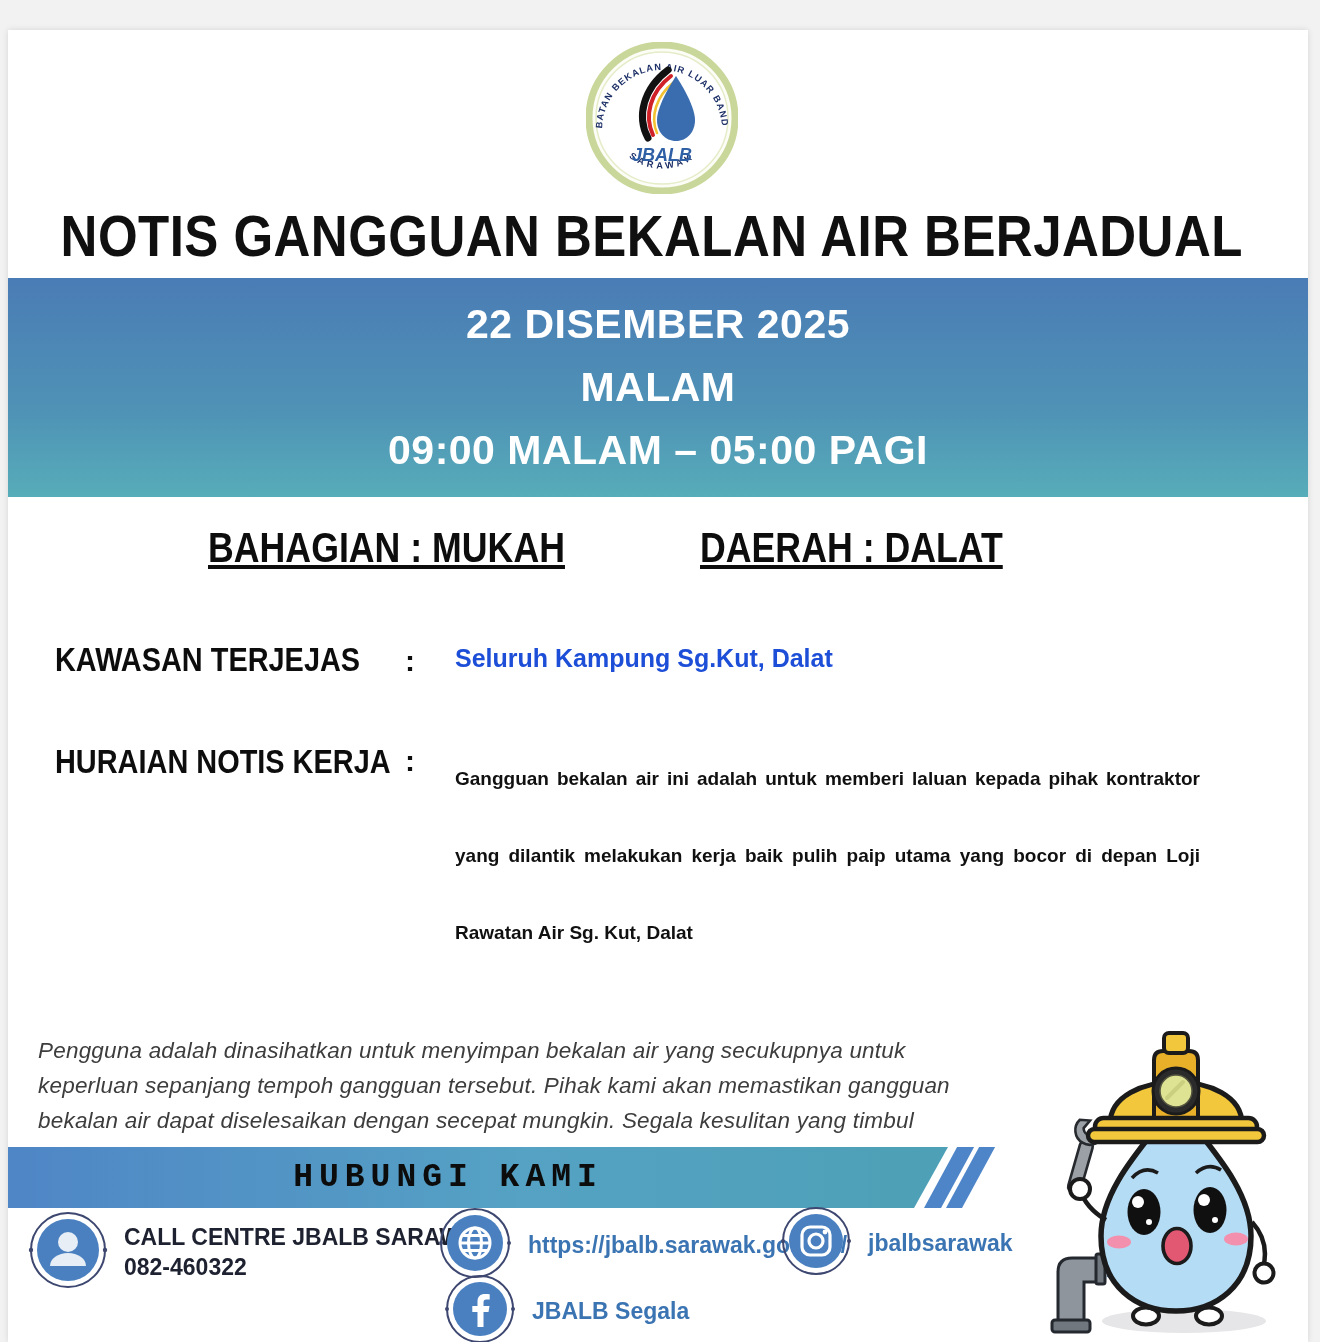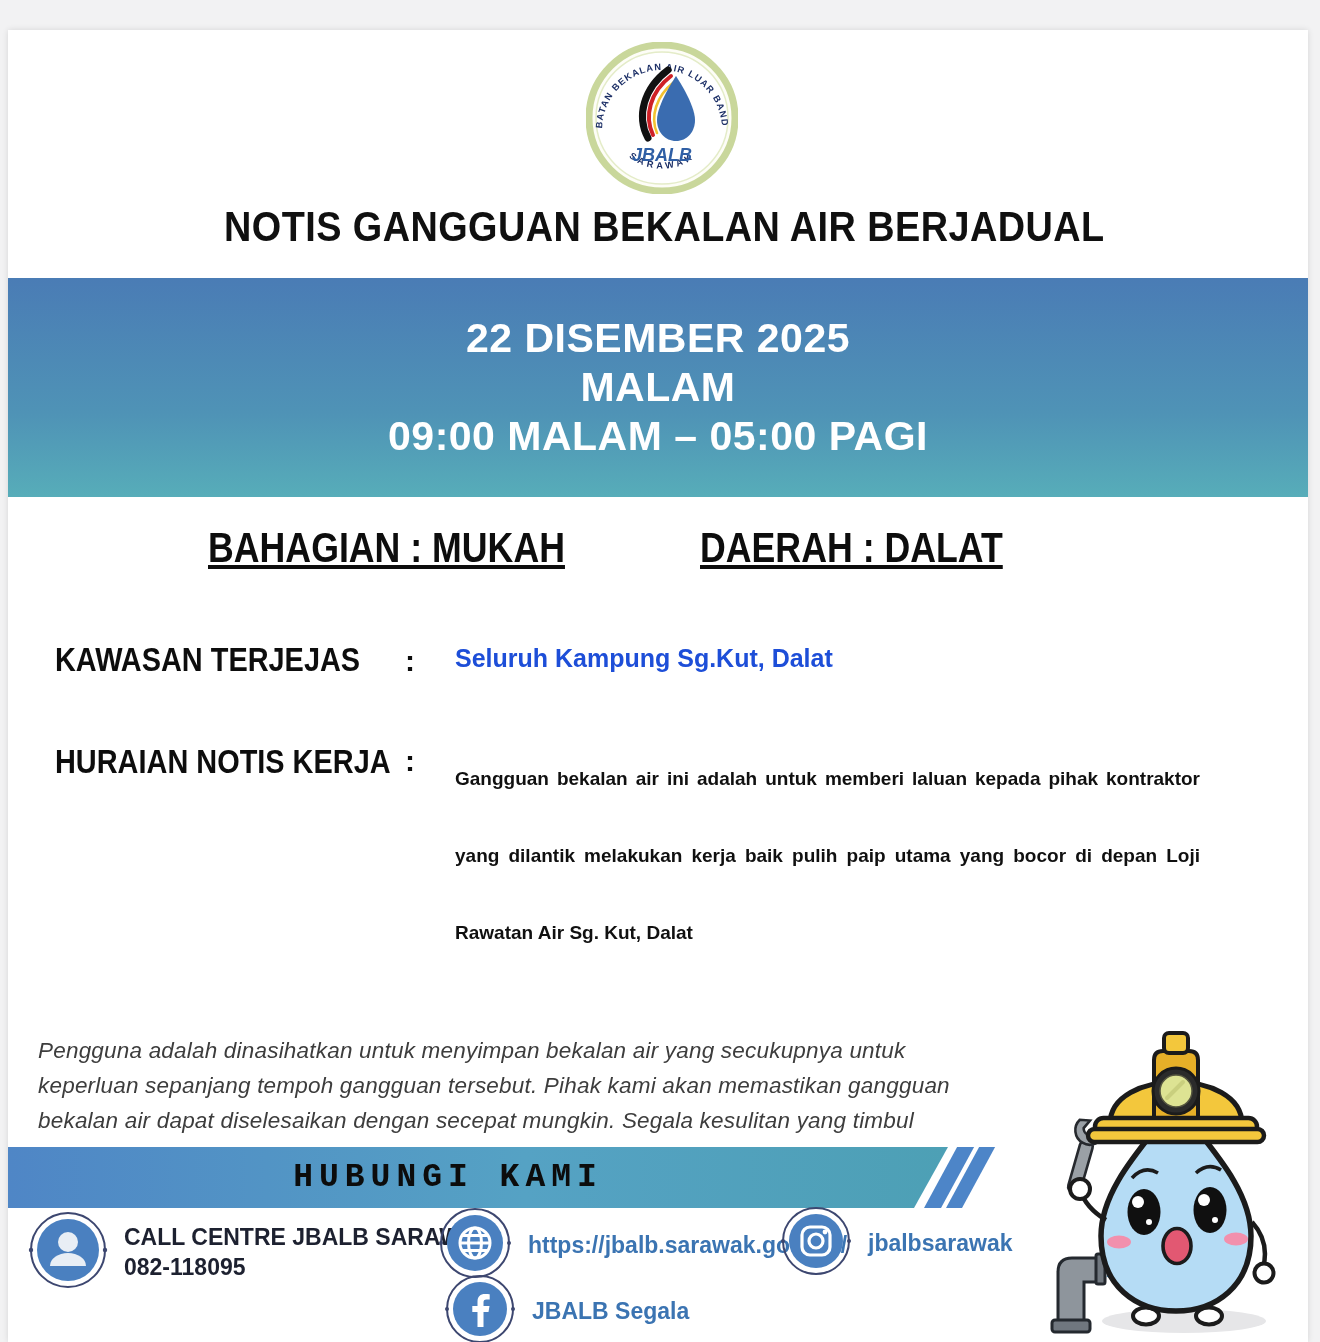--- a/index.html
+++ b/index.html
@@ -12,30 +12,30 @@
   .card{
     position:absolute;left:8px;top:30px;width:1300px;height:1312px;
     background:#ffffff;box-shadow:0 0 6px rgba(0,0,0,.12);
   }
   .abs{position:absolute;}
 
   
   .logo-wrap{left:578px;top:12px;width:152px;height:152px;}
   .poster-title{
     left:0;top:172px;width:1288px;display:flex;justify-content:center;
-    font-size:43px;font-weight:bold;color:#101010;white-space:nowrap;padding-left:12px;
+    font-size:58px;font-weight:bold;color:#101010;white-space:nowrap;
   }
   .poster-title span{transform:scaleX(.88);transform-origin:center;letter-spacing:.5px;}
 
   
   .sched-banner{
     left:0;top:248px;width:1300px;height:219px;
     background:linear-gradient(180deg,#4a7cb5 0%,#4f93b6 62%,#57adb9 100%);
     display:flex;flex-direction:column;align-items:center;justify-content:center;
-    color:#ffffff;font-weight:bold;
+    gap:14px;color:#ffffff;font-weight:bold;
   }
   .sched-line{font-size:41px;line-height:1.2;letter-spacing:.5px;}
 
   
   .loc-row{
     left:200px;top:494px;display:flex;gap:72px;white-space:nowrap;
     font-size:42px;font-weight:bold;color:#0d0d0d;text-decoration:underline;
   }
   .loc-row span{display:inline-block;transform:scaleX(.85);transform-origin:left;}
 
@@ -156,21 +156,21 @@
         <circle cx="40" cy="40" r="37" fill="none" stroke="#3d4770" stroke-width="2"></circle>
         <circle cx="3" cy="40" r="2.2" fill="#3d4770"></circle>
         <circle cx="77" cy="40" r="2.2" fill="#3d4770"></circle>
         <circle cx="40" cy="40" r="31" fill="#4a80c0"></circle>
         <circle cx="40" cy="32" r="10" fill="#e8eef5"></circle>
         <path d="M 22,56 a 18,13 0 0 1 36,0 z" fill="#e8eef5"></path>
       </svg>
     </span>
     <span>
       <div class="cc-text">CALL CENTRE JBALB SARAWAK</div>
-      <div class="cc-text">082-118095</div>
+      <div class="cc-text">082-460322</div>
     </span>
   </div>
 
   <div class="abs contact-item ci-web">
     <span>
       <svg viewBox="0 0 74 74" width="74" height="74">
         <circle cx="37" cy="37" r="34" fill="none" stroke="#3d4770" stroke-width="2"></circle>
         <circle cx="3" cy="37" r="2" fill="#3d4770"></circle>
         <circle cx="71" cy="37" r="2" fill="#3d4770"></circle>
         <circle cx="37" cy="37" r="28" fill="#4a80c0"></circle>

